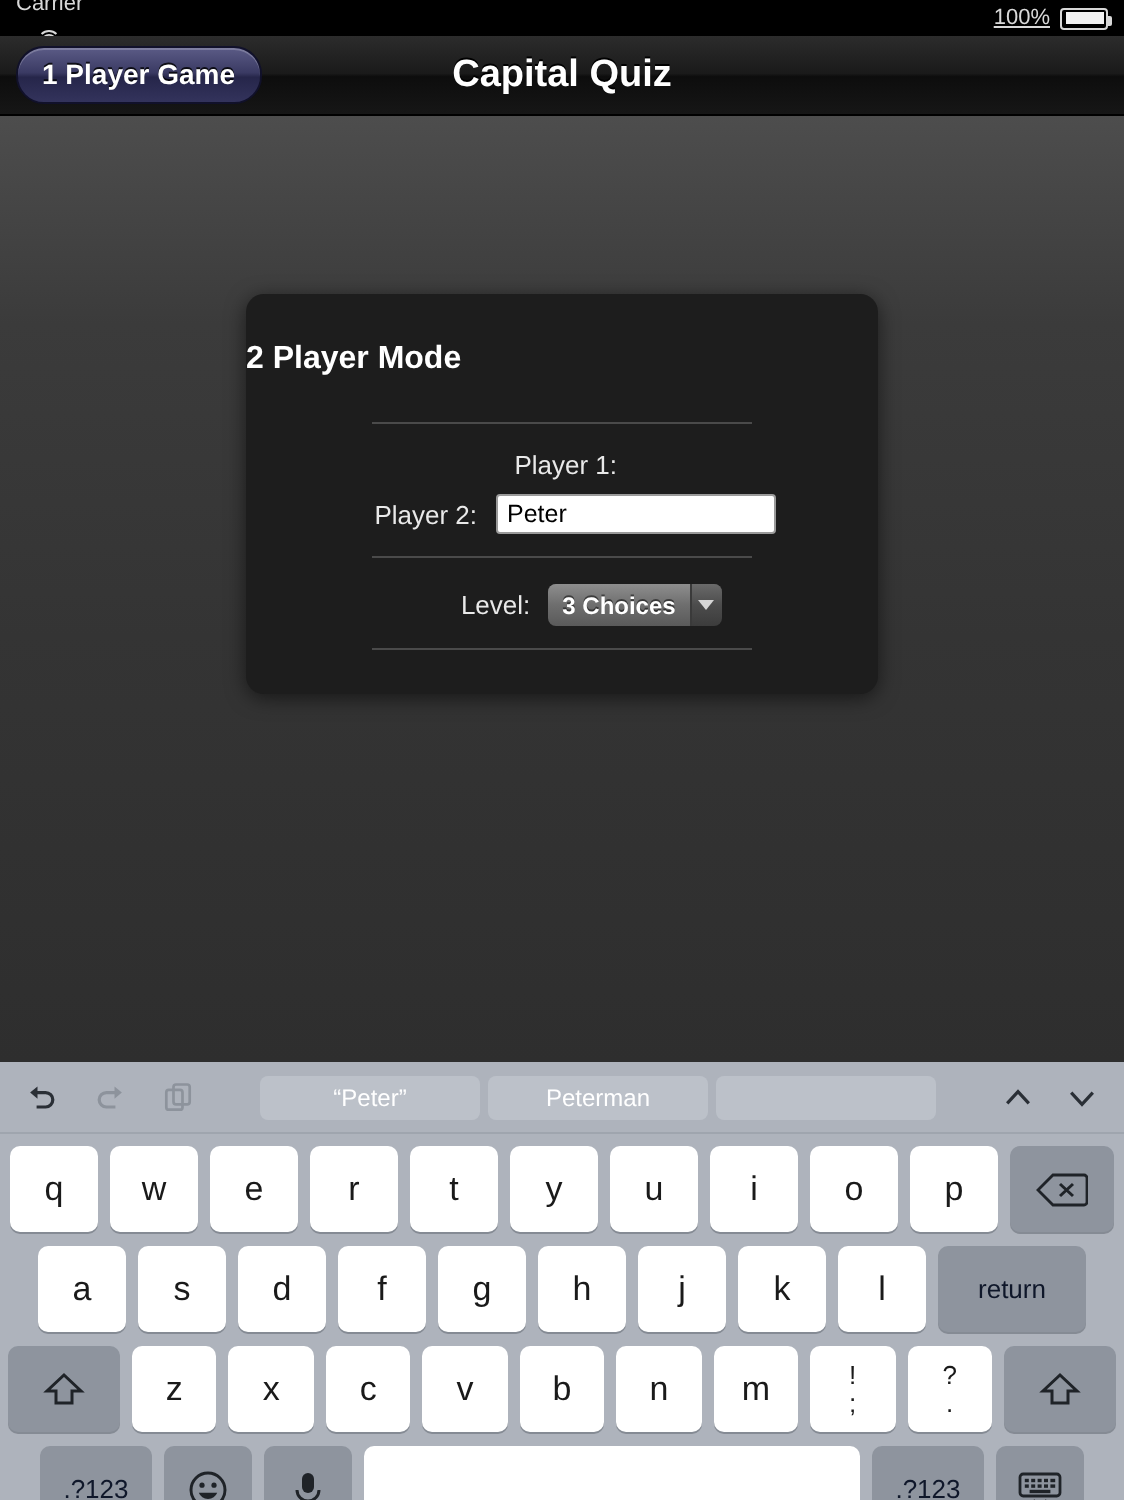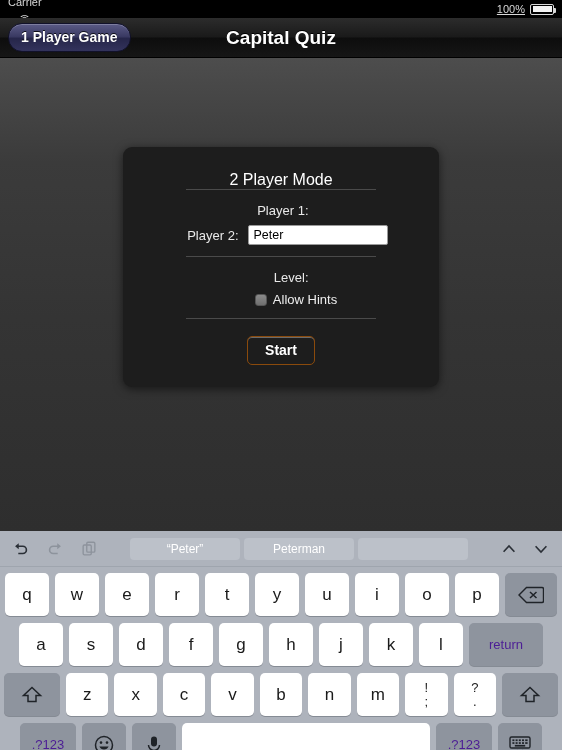--- a/index.html
+++ b/index.html
@@ -65,22 +65,22 @@
     background: linear-gradient(180deg,#4d4d4d 0%,#3b3b3b 22%,#343434 55%,#2e2e2e 100%);
     position: relative;
   }
   .dialog {
     position: absolute; left: 123px; top: 89px;
     width: 316px; padding: 24px 0 22px;
     background: #1d1d1d; border-radius: 9px;
     box-shadow: 0 2px 10px rgba(0,0,0,.55);
   }
   .dialog-title {
-    text-align: center; color: #fff;
-    font-size: 16px; font-weight: normal; 
+    text-align: left; color: #fff;
+    font-size: 16px; font-weight: bold; margin-bottom: 22px;
   }
   .hr { height: 1px; background: #4a4a4a; margin: 0 63px; }
   .rows { padding: 13px 0 11px; }
   .row {
     display: flex; align-items: center;
     justify-content: center; margin-bottom: 7px;
   }
   .row:last-child { margin-bottom: 0; }
   .lbl {
     color: #e9e9e9; font-size: 13px;
@@ -157,21 +157,21 @@
   .krow.r3 { margin-top: 7px; }
   .krow.r4 { margin-top: 7px; }
   .key {
     background: #fff; border-radius: 5px;
     height: 43px; width: 44px;
     display: flex; align-items: center; justify-content: center;
     font-size: 17px; color: #1a1a1a; cursor: pointer;
     box-shadow: 0 1px 0 rgba(100,105,115,.55);
   }
   .key.dark {
-    background: #8e949e; color: #4c1d95;
+    background: #8e949e; color: #0f172a;
     box-shadow: 0 1px 0 rgba(100,105,115,.55);
   }
   .key.wide-del { width: 52px; }
   .key.wide-ret { width: 74px; font-size: 13px; }
   .key.wide-shift { width: 58px; }
   .key.space { width: 248px; }
   .key.num { width: 56px; font-size: 13px; }
   .key.mod { width: 44px; }
   .key.dual {
     flex-direction: column; gap: 0; font-size: 12px; line-height: 1.05;
@@ -220,32 +220,31 @@
           <div class="lbl">Player 2:</div>
           <input class="txt" value="Peter" style="">
         </div>
       </div>
 
       <div class="hr"></div>
 
       <div class="sel-wrap">
         <div class="row">
           <div class="lbl">Level:</div>
+          <div class="select">
+            <div class="val">3 Choices</div>
+            <div class="arw">
+                <span></span>
+              </div>
+          </div>
         </div>
-        <div class="check-row">
-          <div class="cbox"></div>
-          <div class="cbox-lbl">Allow Hints</div>
-        </div>
       </div>
 
       <div class="hr"></div>
 
-      <div class="btn-wrap">
-        <div class="start">Start</div>
-      </div>
     </div>
   </div>
 
   <div class="keyboard">
 
     <div class="sugbar">
       <div class="sug-tools">
         <svg class="tool" viewBox="0 0 20 20">
           <path d="M5 7 h7 a4 4 0 0 1 0 8 h-5" stroke="#2a2f36" stroke-width="1.8" fill="none"></path>
           <path d="M7.5 3.6 L3.4 7 L7.5 10.4 Z" fill="#2a2f36"></path>

